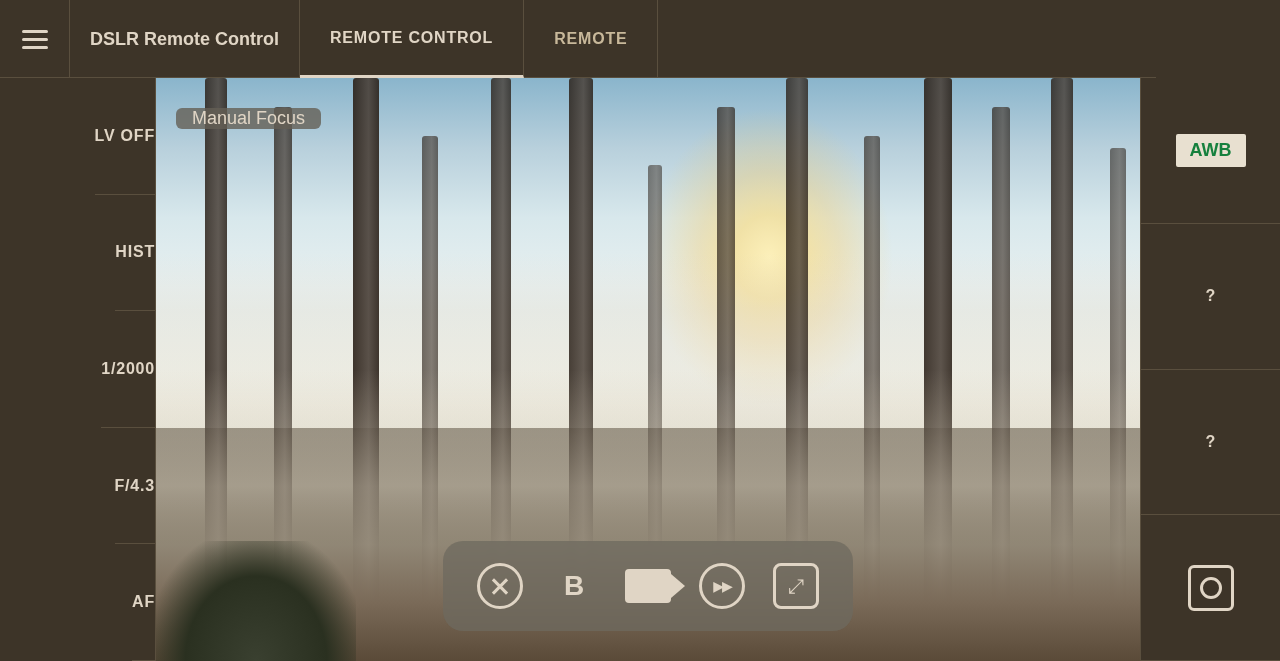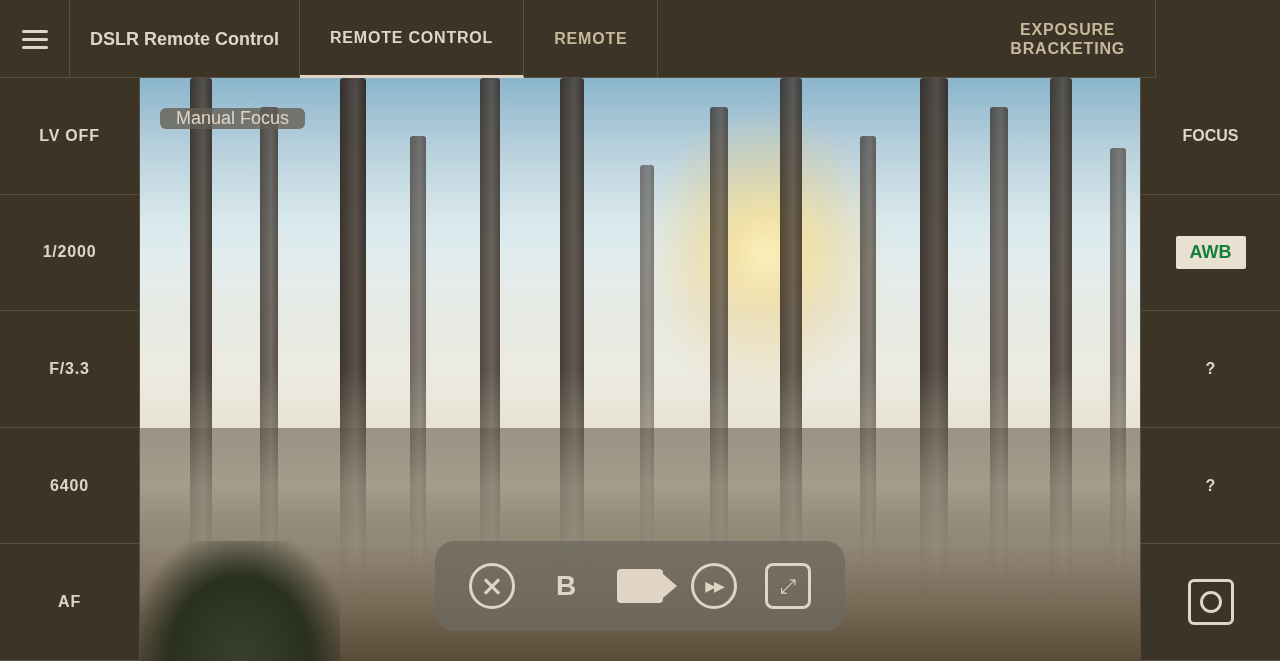--- a/index.html
+++ b/index.html
@@ -84,26 +84,27 @@
 
     
     #main {
       display: flex;
       width: 1280px;
       height: 583px;
     }
 
     
     #left-panel {
-      width: 140px;
+      width: 156px;
       background: #3d3428;
       display: flex;
       flex-direction: column;
       border-right: 1px solid #5a4f3e;
       flex-shrink: 0;
+      align-items: flex-end;
     }
 
     .left-btn {
       flex: 1;
       display: flex;
       align-items: center;
       justify-content: center;
       border-bottom: 1px solid #5a4f3e;
       cursor: pointer;
       font-size: 16px;
@@ -396,30 +397,29 @@
       <span></span>
         <span></span>
         <span></span>
     </div>
   </div>
 
   <div id="app-title">DSLR Remote Control</div>
 
   <div class="nav-tab active">REMOTE CONTROL</div>
   <div class="nav-tab">REMOTE</div>
-  <div class="nav-tab" id="nav-exposure">EXPOSURE<br>BRACKETING</div>
 </div>
 
 <div id="main">
 
   <div id="left-panel">
     <div class="left-btn">LV OFF</div>
+    <div class="left-btn">HIST</div>
     <div class="left-btn">1/2000</div>
-    <div class="left-btn">F/3.3</div>
-    <div class="left-btn">6400</div>
+    <div class="left-btn">F/4.3</div>
     <div class="left-btn">AF</div>
   </div>
 
   <div id="center-view">
 
     <div id="forest-scene">
       <div id="sky"></div>
       <div id="sun-glow"></div>
       <div id="fog"></div>
 
@@ -464,21 +464,20 @@
 
       <div class="ctrl-btn">
         <div class="expand-icon">⤢</div>
       </div>
     </div>
 
   </div>
 
   <div id="right-panel">
 
-    <div class="right-btn">FOCUS</div>
 
     <div class="right-btn">
       <div class="awb-btn">AWB</div>
     </div>
 
     <div class="right-btn">?</div>
 
     <div class="right-btn">?</div>
 
     <div class="right-btn">

